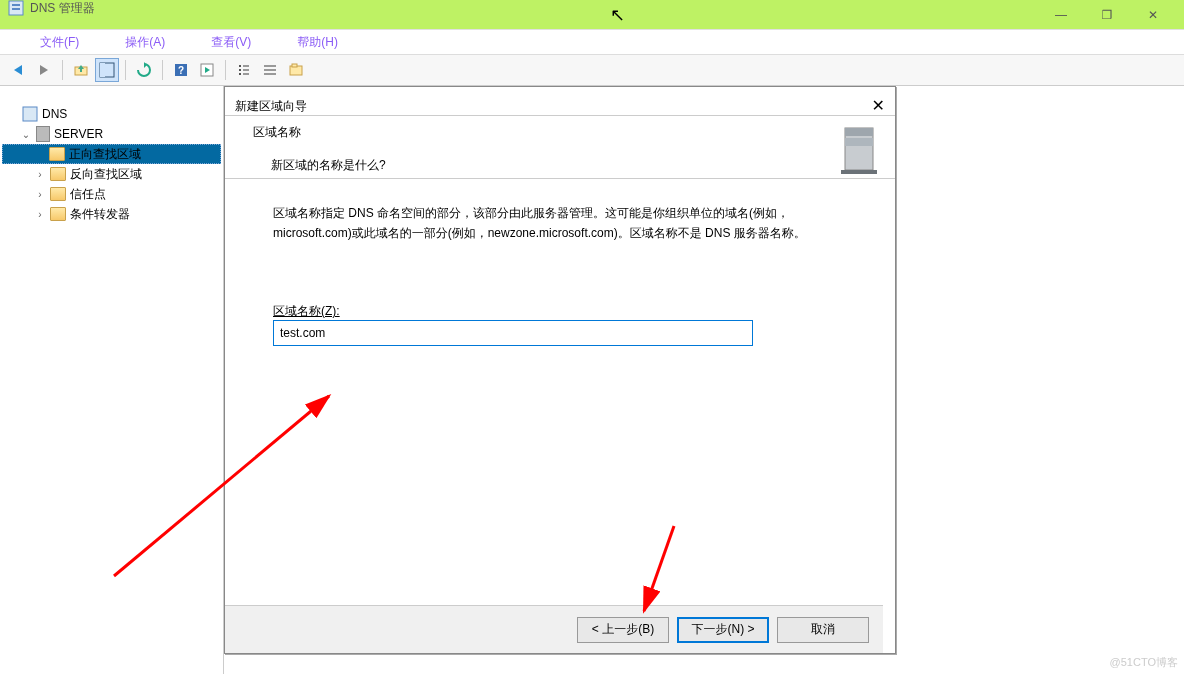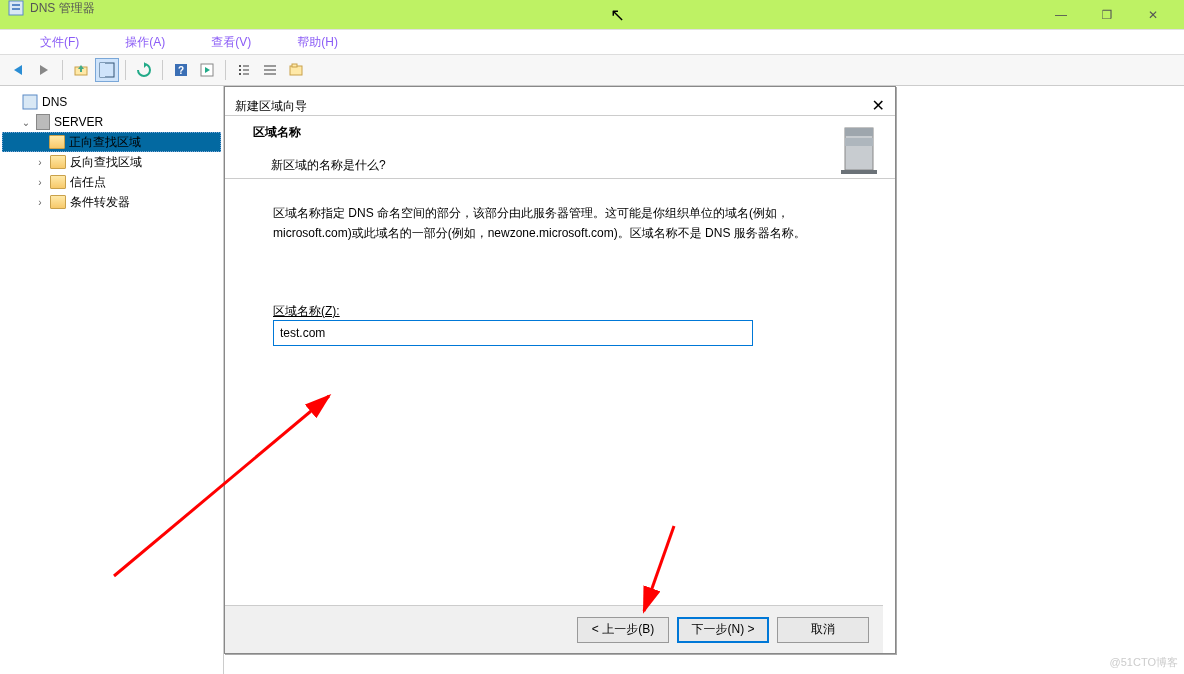--- a/index.html
+++ b/index.html
@@ -20,35 +20,35 @@
 .toolbar { height: 32px; display: flex; align-items: center; padding: 0 6px; border-top: 1px solid #ddd; border-bottom: 1px solid #ccc; background: #f7f7f7; gap: 2px; }
 .toolbar .tb-btn { width: 24px; height: 24px; display: flex; align-items: center; justify-content: center; border: 1px solid transparent; }
 .toolbar .tb-btn.active { border: 1px solid #7aa7d8; background: #cfe4fb; }
 .toolbar .sep { width: 1px; height: 20px; background: #ccc; margin: 0 4px; }
 
 
 .main { display: flex; height: calc(674px - 30px - 24px - 32px); }
 .tree { width: 224px; border-right: 1px solid #ccc; padding: 6px 2px; }
 .tree-row { height: 20px; display: flex; align-items: center; padding-left: 4px; gap: 4px; font-size: 12px; }
 .tree-row.sel { background: #0369a1; border: 1px dotted #7aa7d8; }
-.lvl1 { padding-left: 4px; }
+.lvl1 { padding-left: 4px; margin-top: 12px; }
 .lvl2 { padding-left: 18px; }
 .lvl3 { padding-left: 46px; }
 .exp { width: 12px; text-align: center; color: #666; font-size: 10px; }
 .folder { width: 16px; height: 14px; background: linear-gradient(#ffe9a8,#f7c96b); border: 1px solid #c9a14b; border-radius: 1px; }
 .srv { width: 14px; height: 16px; background: #bbb; border: 1px solid #888; }
 .content { flex: 1; position: relative; padding: 6px; }
 
 
 .dialog { position: absolute; left: 0; top: 0; width: 672px; height: 568px; border: 1px solid #888; background: #fff; box-shadow: 1px 1px 0 #aaa; }
 .dlg-title { height: 28px; display: flex; align-items: flex-end; padding: 0 10px; font-size: 12px; }
 .dlg-title .x { margin-left: auto; font-size: 16px; font-family: Arial; }
 .dlg-hdr { height: 64px; border-top: 1px solid #ccc; border-bottom: 1px solid #ccc; padding: 8px 14px 8px 28px; display: flex; background: #fff; }
 .dlg-hdr .txt { flex: 1; }
-.dlg-hdr b { font-size: 12px; font-weight: bold; }
+.dlg-hdr b { font-size: 12px; font-weight: normal; }
 .dlg-hdr p { font-size: 12px; margin-top: 16px; padding-left: 18px; }
 .dlg-hdr .hdr-icon { width: 44px; height: 52px; }
 .dlg-body { padding: 24px 48px; font-size: 12px; color: #000; }
 .dlg-desc { line-height: 20px; }
 .dlg-label { margin-top: 60px; text-decoration: underline; }
 .dlg-input { width: 480px; height: 26px; border: 1px solid #0078d7; padding: 0 6px; font-size: 12px; outline: none; }
 .dlg-btns { position: absolute; bottom: 0; left: 0; right: 12px; height: 48px; border-top: 1px solid #ccc; background: #f0f0f0; display: flex; align-items: center; justify-content: flex-end; padding: 0 14px; gap: 8px; }
 .btn { min-width: 92px; height: 26px; border: 1px solid #999; background: #e8e8e8; font-size: 12px; display: flex; align-items: center; justify-content: center; }
 .btn.primary { border: 2px solid #0078d7; background: #e8e8e8; }
 

